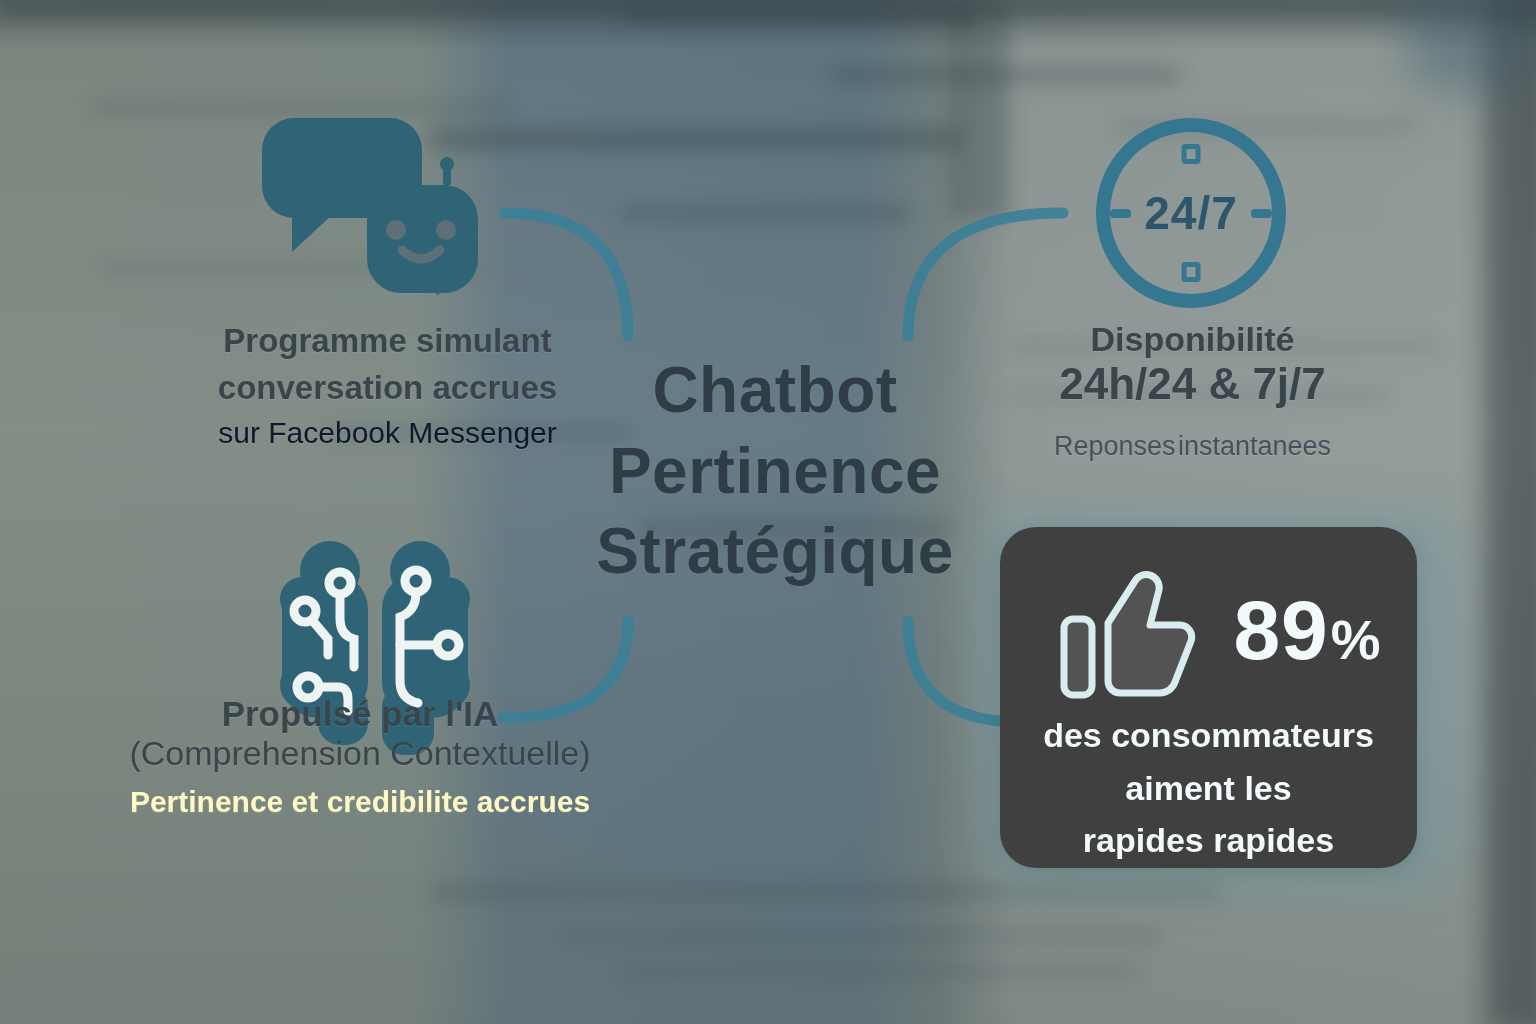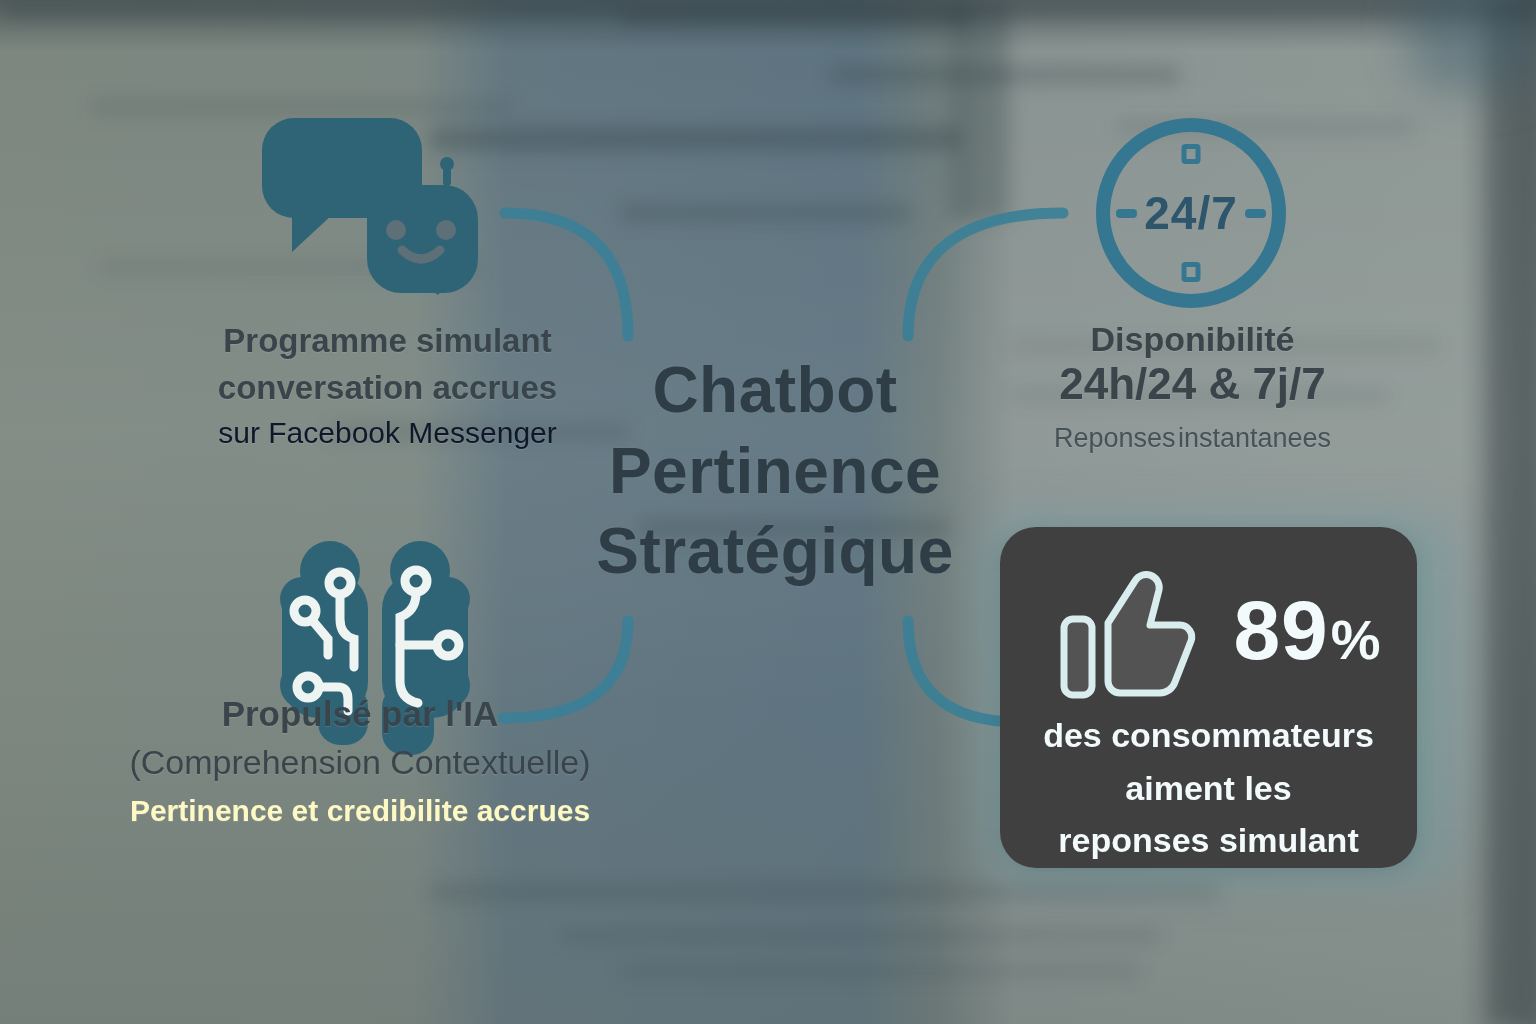--- a/index.html
+++ b/index.html
@@ -40,36 +40,36 @@
   }
 
   
   .tblock{position:absolute;text-align:center;color:#3a454b;
     text-shadow:0 1px 1px rgba(255,255,255,.12);}
   .tl-text{left:135px;top:318px;width:505px;font-size:33px;font-weight:600;line-height:1.42;}
   .tl-text .l3{font-size:30px;font-weight:500;color:#0f172a;}
   .tr-text{left:1000px;top:320px;width:385px;}
   .tr-text .l1{font-size:34px;font-weight:600;}
   .tr-text .l2{font-size:44px;font-weight:700;margin-top:0;}
-  .tr-text .l3{font-size:27px;font-weight:500;margin-top:14px;color:#46525a;word-spacing:-5px;}
+  .tr-text .l3{font-size:27px;font-weight:500;margin-top:22px;color:#46525a;word-spacing:-5px;}
   .bl-text{left:80px;top:694px;width:560px;}
   .bl-text .l1{font-size:35px;font-weight:700;}
-  .bl-text .l2{font-size:34px;font-weight:500;margin-top:9px;}
+  .bl-text .l2{font-size:34px;font-weight:500;}
   .bl-text .l3{font-size:30px;font-weight:700;margin-top:12px;color:#fef9c3;}
 
   
   .icon-wrap{position:absolute;}
   .chat-icon{left:255px;top:110px;width:225px;height:185px;}
   .brain-icon{left:278px;top:535px;width:194px;height:223px;}
 
   
   .clock{
     position:absolute;left:1096px;top:118px;width:162px;height:162px;
     border:14px solid #357691;border-radius:50%;
-    display:flex;align-items:center;justify-content:center;gap:7px;
+    display:flex;align-items:center;justify-content:space-between;gap:7px;
   }
   .clock .t24{font-size:46px;font-weight:700;color:#2d556b;letter-spacing:1px;}
   .clock .dash{width:21px;height:9px;border-radius:4px;background:#357691;}
   .clock .tick{position:absolute;left:50%;transform:translateX(-50%);
     width:9px;height:10px;border:5px solid #357691;border-radius:4px;}
   .clock .tick.top{top:12px;}
   .clock .tick.bot{bottom:12px;}
 
   
   .card{
@@ -202,17 +202,17 @@
         <path d="M50,76 L77,34 a13,13 0 0 1 24,9 L92,78 h30 a12,12 0 0 1 11,16 L117,135 a16,16 0 0 1 -15,11 H62 a12,12 0 0 1 -12,-12 Z"></path>
       </g>
     </svg>
     <div class="stat">
       <span class="v">89</span>
       <span class="u">%</span>
     </div>
     <div class="card-lines">
       <div>des consommateurs</div>
       <div>aiment les</div>
-      <div>reponses simulant</div>
+      <div>rapides rapides</div>
     </div>
   </div>
 
 </div>
 
 </body></html>

